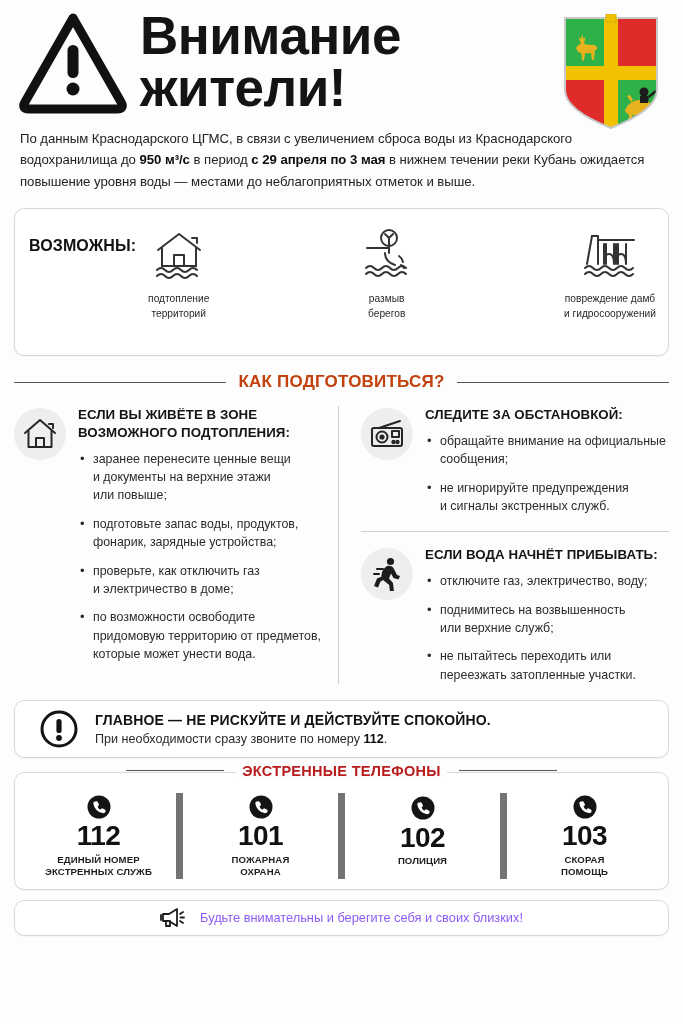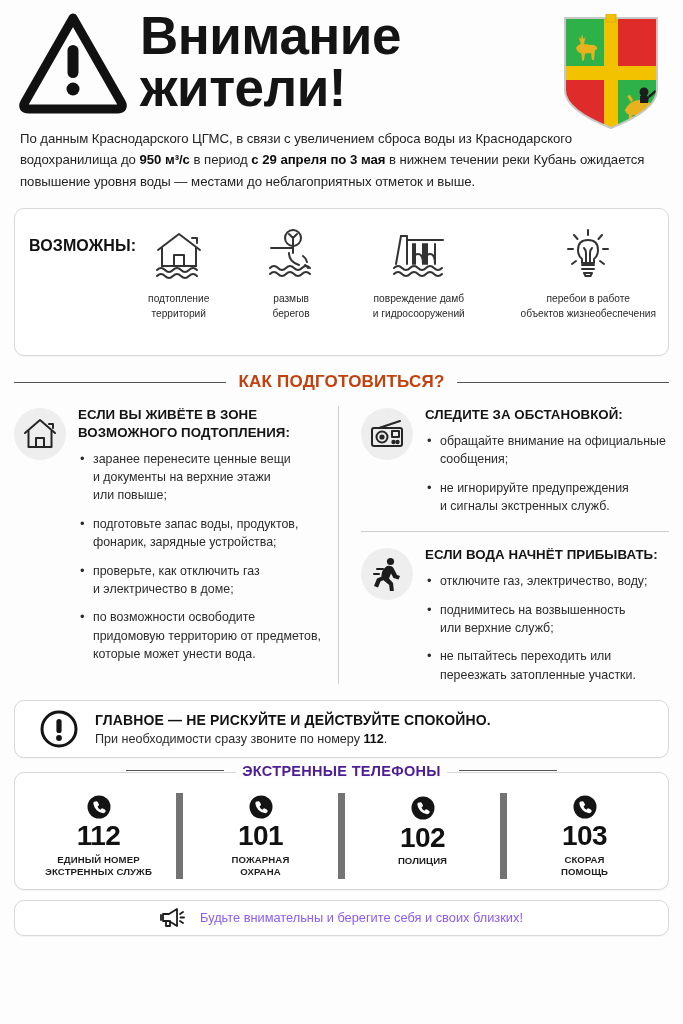--- a/index.html
+++ b/index.html
@@ -232,21 +232,21 @@
     gap: 12px;
     pointer-events: none;
   }
   .phones-title .rule { width: 98px; height: 1px; background: #555; }
   .phones-title .txt {
     font-weight: bold;
     font-size: 14.5px;
     letter-spacing: 0.3px;
     background: #fdfdfd;
     padding: 0 6px;
-    color: #4c1d95;
+    color: #b91c1c;
     white-space: nowrap;
   }
   .phones {
     padding: 20px 6px 10px 6px;
     display: flex;
     height: 118px;
   }
   .phone {
     flex: 1 1 0;
     text-align: center;
@@ -407,35 +407,20 @@
               <path d="M5 42 q4 -4 8 0 t8 0 t8 0 t8 0 t8 0 t8 0"></path>
               <path d="M5 48 q4 -4 8 0 t8 0 t8 0 t8 0 t8 0 t8 0"></path>
             </g>
           </svg>
         </div>
         <div class="cap">повреждение дамб
 и гидросооружений</div>
       </div>
 
 
-      <div class="hazard">
-        <div class="ico">
-          <svg width="54" height="58" viewBox="0 0 54 58" aria-hidden="true">
-            <g fill="none" stroke="#333" stroke-width="2" stroke-linecap="round" stroke-linejoin="round">
-              <path d="M27 14 q-10 0 -10 10 q0 6 4 9 v4 h12 v-4 q4 -3 4 -9 q0 -10 -10 -10 z"></path>
-              <path d="M23 22 q2 2 2 5 v10 M31 22 q-2 2 -2 5 v10"></path>
-              <path d="M21 39 h12 M21 43 h12"></path>
-              <path d="M23 47 h8 l-1.5 3 h-5 z"></path>
-              <path d="M27 4 v5 M13 9 l3.5 4 M41 9 l-3.5 4 M7 23 h5 M42 23 h5 M11 38 l4 -3 M43 38 l-4 -3"></path>
-            </g>
-          </svg>
-        </div>
-        <div class="cap">перебои в работе
-объектов жизнеобеспечения</div>
-      </div>
 
     </div>
   </div>
 
   <div class="section-title">
     <div class="rule"></div>
     <div class="txt">КАК ПОДГОТОВИТЬСЯ?</div>
     <div class="rule"></div>
   </div>
 

